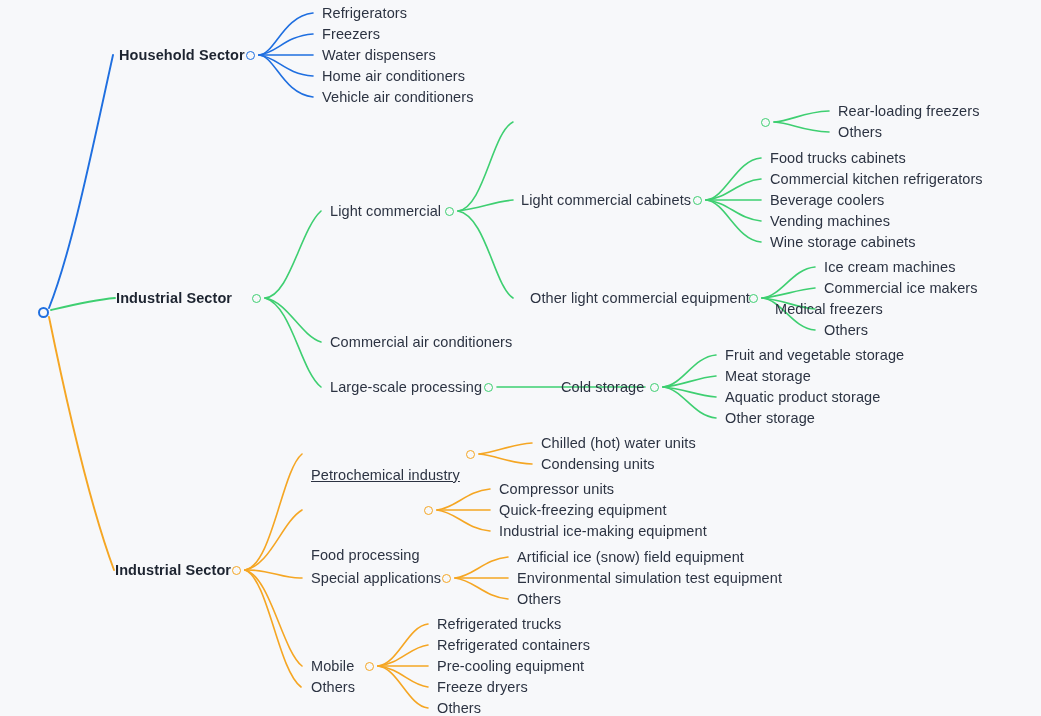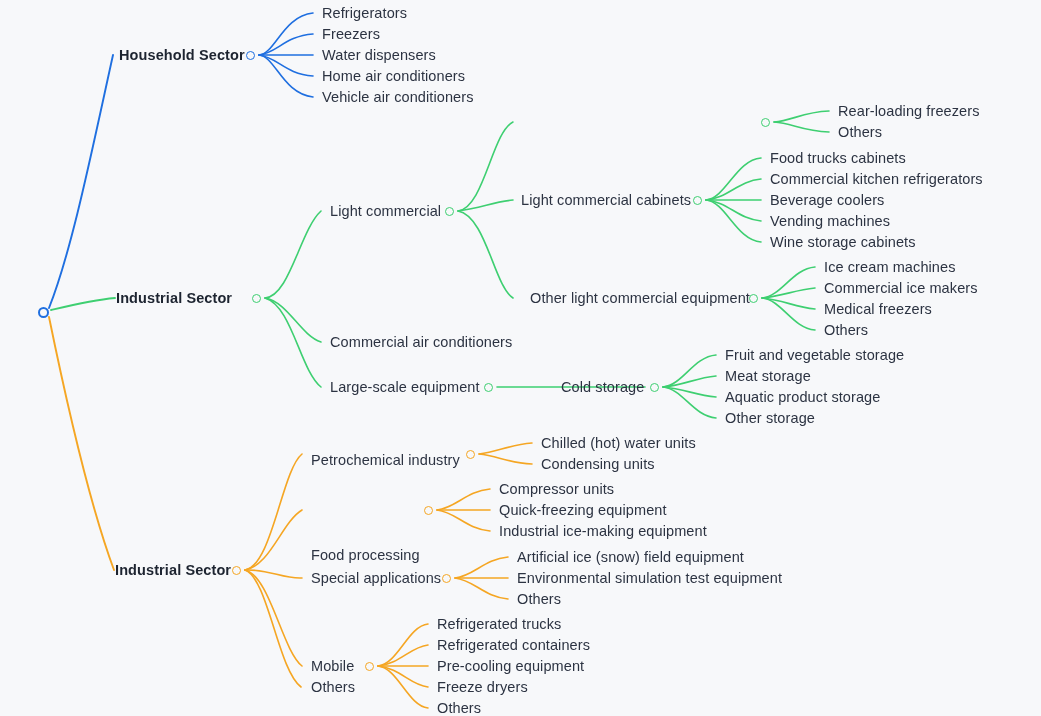--- a/index.html
+++ b/index.html
@@ -158,32 +158,32 @@
   <div class="node-label branch-label" style="left:838px; top:125px;">Others</div>
   <div class="node-label branch-label" style="left:521px; top:193px;">Light commercial cabinets</div>
   <div class="node-label branch-label" style="left:770px; top:151px;">Food trucks cabinets</div>
   <div class="node-label branch-label" style="left:770px; top:172px;">Commercial kitchen refrigerators</div>
   <div class="node-label branch-label" style="left:770px; top:193px;">Beverage coolers</div>
   <div class="node-label branch-label" style="left:770px; top:214px;">Vending machines</div>
   <div class="node-label branch-label" style="left:770px; top:235px;">Wine storage cabinets</div>
   <div class="node-label branch-label" style="left:530px; top:291px;">Other light commercial equipment</div>
   <div class="node-label branch-label" style="left:824px; top:260px;">Ice cream machines</div>
   <div class="node-label branch-label" style="left:824px; top:281px;">Commercial ice makers</div>
-  <div class="node-label branch-label" style="left:824px; top:302px;text-align:right;">Medical freezers</div>
+  <div class="node-label branch-label" style="left:775px; top:302px;text-align:right;">Medical freezers</div>
   <div class="node-label branch-label" style="left:824px; top:323px;">Others</div>
   <div class="node-label branch-label" style="left:330px; top:335px;">Commercial air conditioners</div>
-  <div class="node-label branch-label" style="left:330px; top:380px;">Large-scale equipment</div>
+  <div class="node-label branch-label" style="left:330px; top:380px;">Large-scale processing</div>
   <div class="node-label branch-label" style="left:561px; top:380px;">Cold storage</div>
   <div class="node-label branch-label" style="left:725px; top:348px;">Fruit and vegetable storage</div>
   <div class="node-label branch-label" style="left:725px; top:369px;">Meat storage</div>
   <div class="node-label branch-label" style="left:725px; top:390px;">Aquatic product storage</div>
   <div class="node-label branch-label" style="left:725px; top:411px;">Other storage</div>
 
   <div class="node-label root-label" style="left:115px; top:563px;">Industrial Sector</div>
-  <div class="node-label branch-label" style="left:311px; top:453px;">Petrochemical industry</div>
+  <div class="node-label branch-label" style="left:311px; top:468px;text-decoration:underline;">Petrochemical industry</div>
   <div class="node-label branch-label" style="left:541px; top:436px;">Chilled (hot) water units</div>
   <div class="node-label branch-label" style="left:541px; top:457px;">Condensing units</div>
   <div class="node-label branch-label" style="left:311px; top:503px;margin-top:45px;">Food processing</div>
   <div class="node-label branch-label" style="left:499px; top:482px;">Compressor units</div>
   <div class="node-label branch-label" style="left:499px; top:503px;">Quick-freezing equipment</div>
   <div class="node-label branch-label" style="left:499px; top:524px;">Industrial ice-making equipment</div>
   <div class="node-label branch-label" style="left:311px; top:571px;">Special applications</div>
   <div class="node-label branch-label" style="left:517px; top:571px;">Environmental simulation test equipment</div>
   <div class="node-label branch-label" style="left:517px; top:550px;">Artificial ice (snow) field equipment</div>
   <div class="node-label branch-label" style="left:517px; top:592px;">Others</div>

